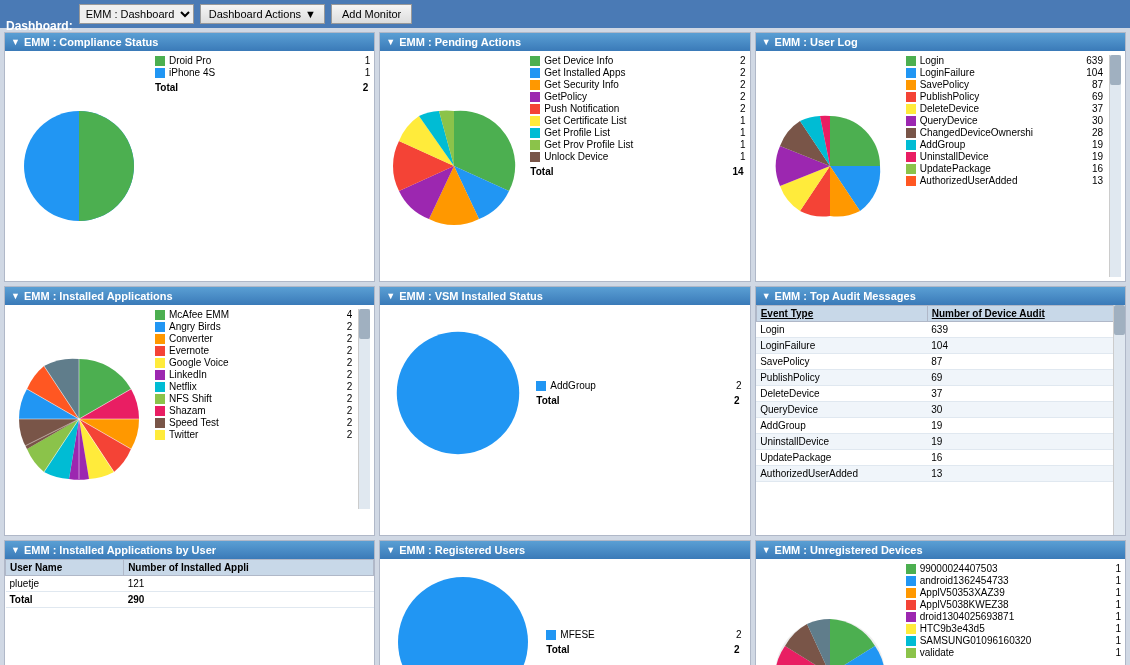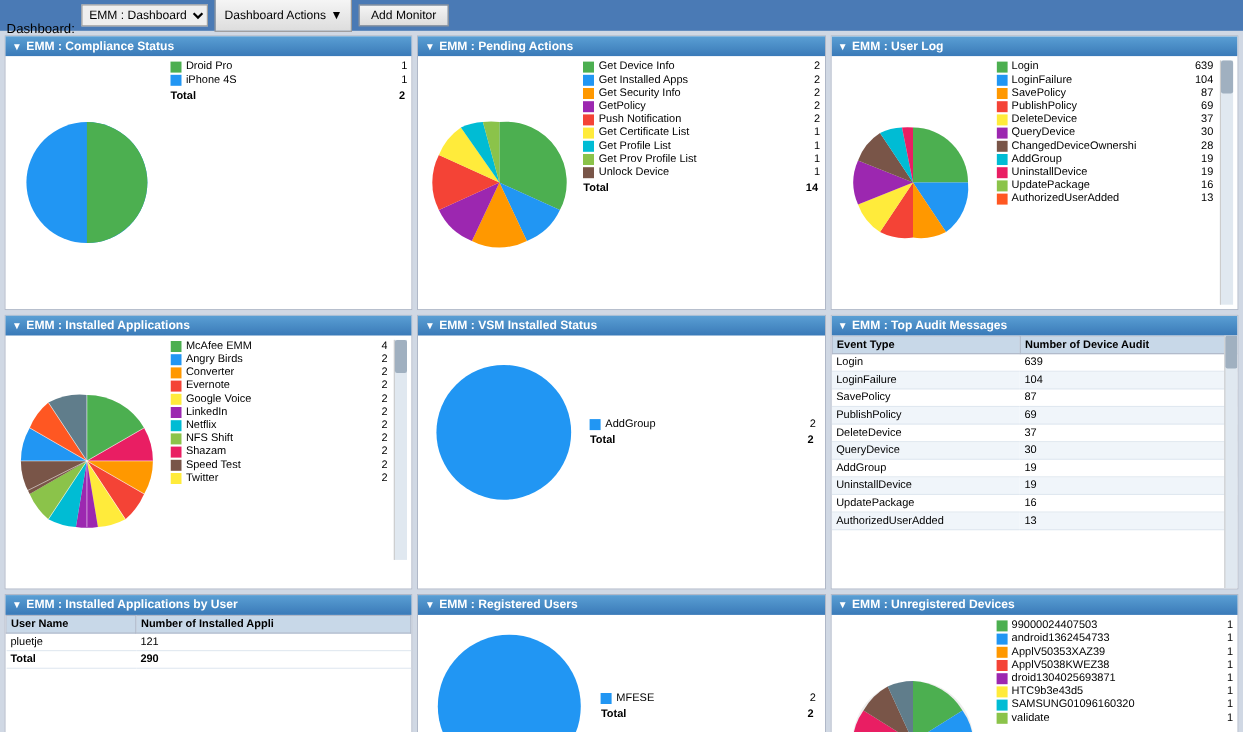--- a/index.html
+++ b/index.html
@@ -7,38 +7,38 @@
 
     .top-bar {
       background: #4a7ab5;
       padding: 4px 6px;
       display: flex;
       align-items: center;
       gap: 6px;
       height: 28px;
     }
     .top-bar-label {
-      color: #000000;
-      font-weight: normal;
+      color: #ffffff;
+      font-weight: bold;
       font-size: 12px;
       margin-top: 24px;
     }
     .top-bar select {
       font-size: 11px;
       height: 20px;
       padding: 0 2px;
       border: 1px solid #999;
     }
     .dropdown-btn {
       background: linear-gradient(to bottom, #f5f5f5, #ddd);
       border: 1px solid #999;
       padding: 2px 8px;
       font-size: 11px;
       cursor: pointer;
-      height: 30px;
+      height: 20px;
       display: flex;
       align-items: center;
       gap: 4px;
     }
     .add-monitor-btn {
       background: linear-gradient(to bottom, #f5f5f5, #ddd);
       border: 1px solid #999;
       padding: 2px 10px;
       font-size: 11px;
       cursor: pointer;
@@ -124,20 +124,21 @@
       width: 100%;
       border-collapse: collapse;
       font-size: 10px;
     }
     .audit-table th {
       background: #c8d8e8;
       border: 1px solid #b0b8c8;
       padding: 2px 4px;
       text-align: left;
       font-size: 10px;
+      text-decoration: underline;
     }
     .audit-table td {
       border-bottom: 1px solid #e0e8f0;
       padding: 2px 4px;
     }
     .audit-table tr:nth-child(even) td {
       background: #f0f5fa;
     }
 
     

